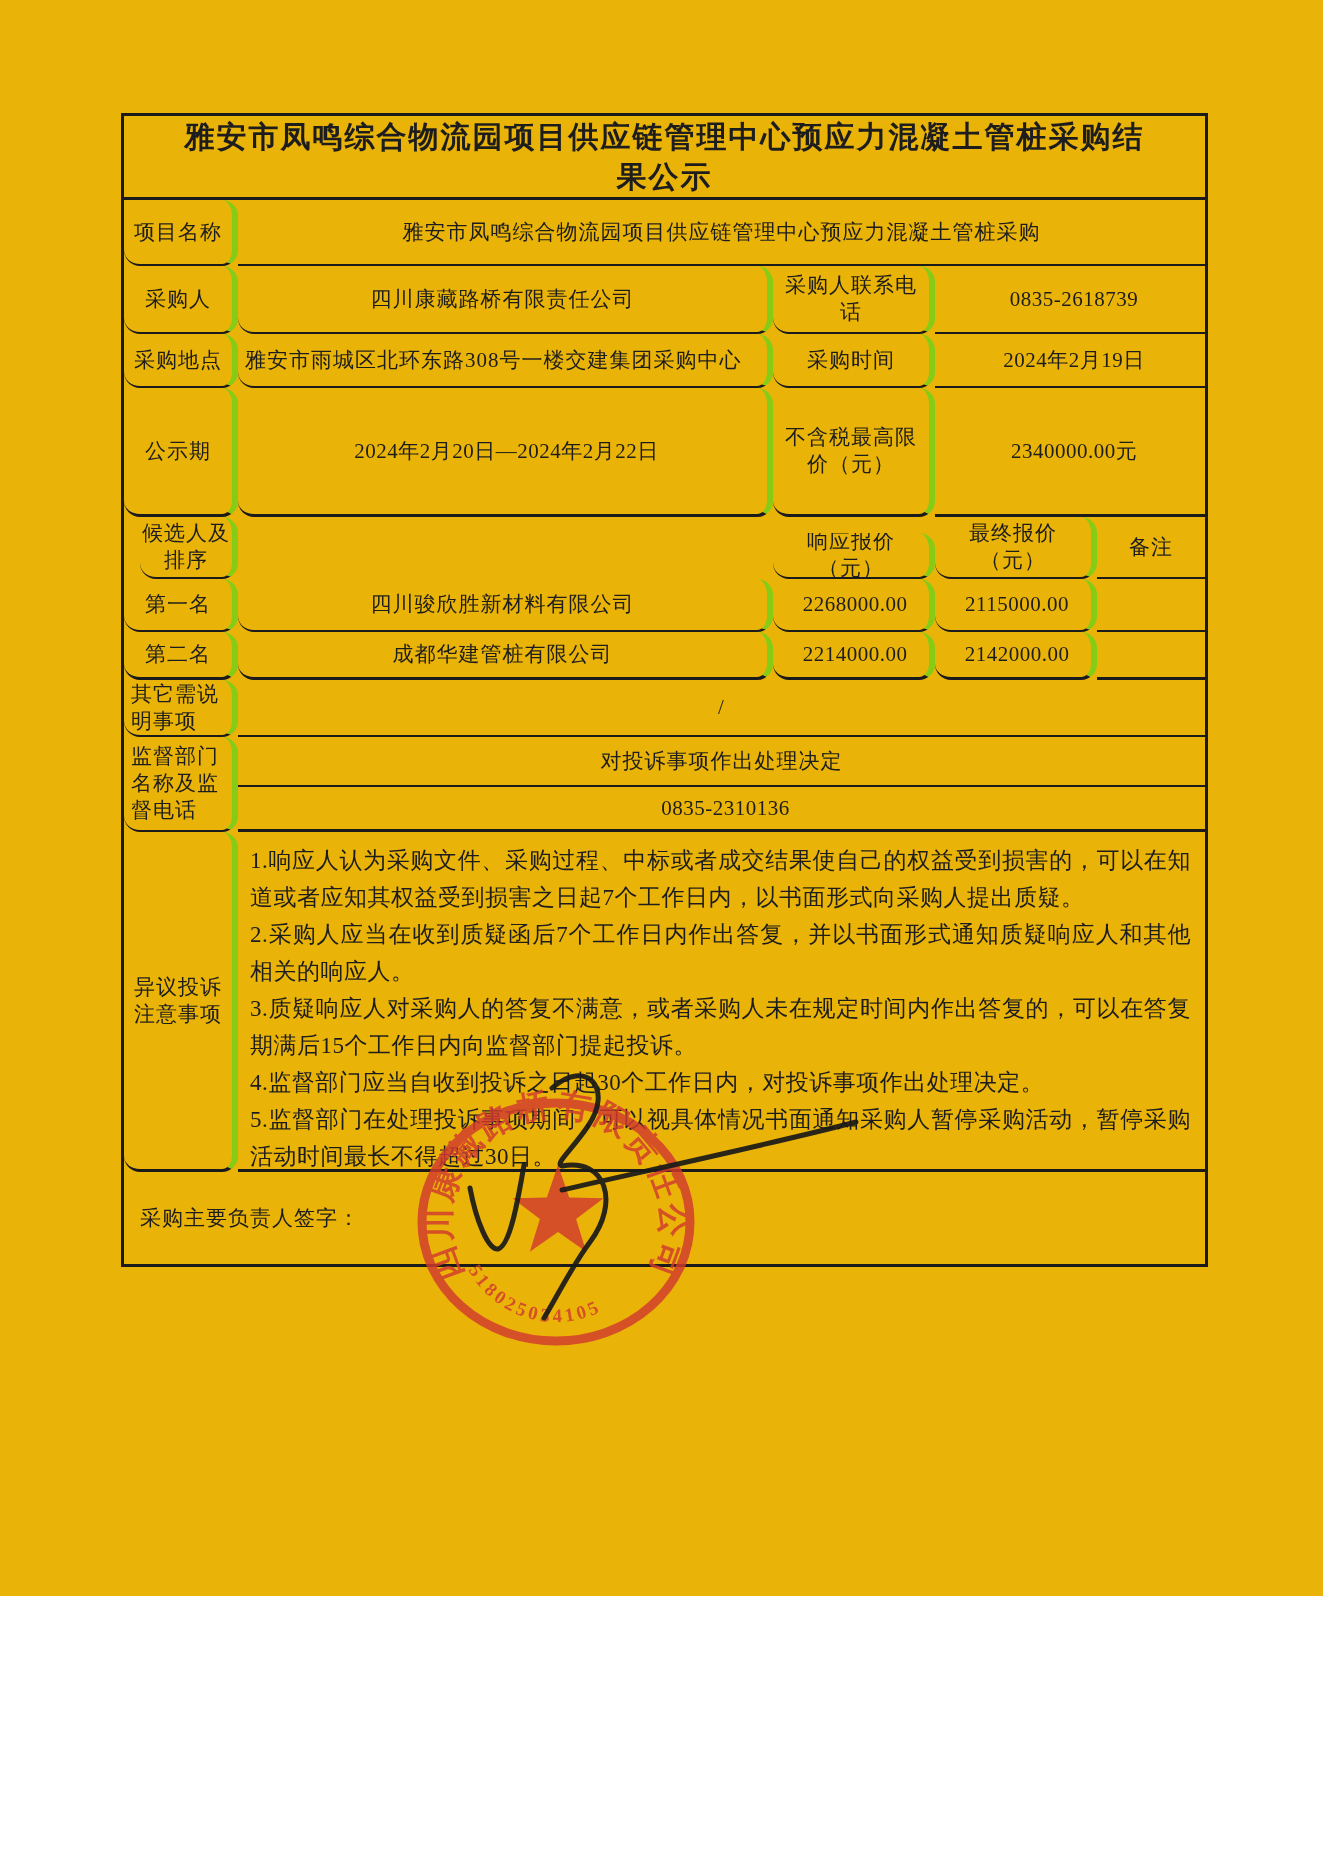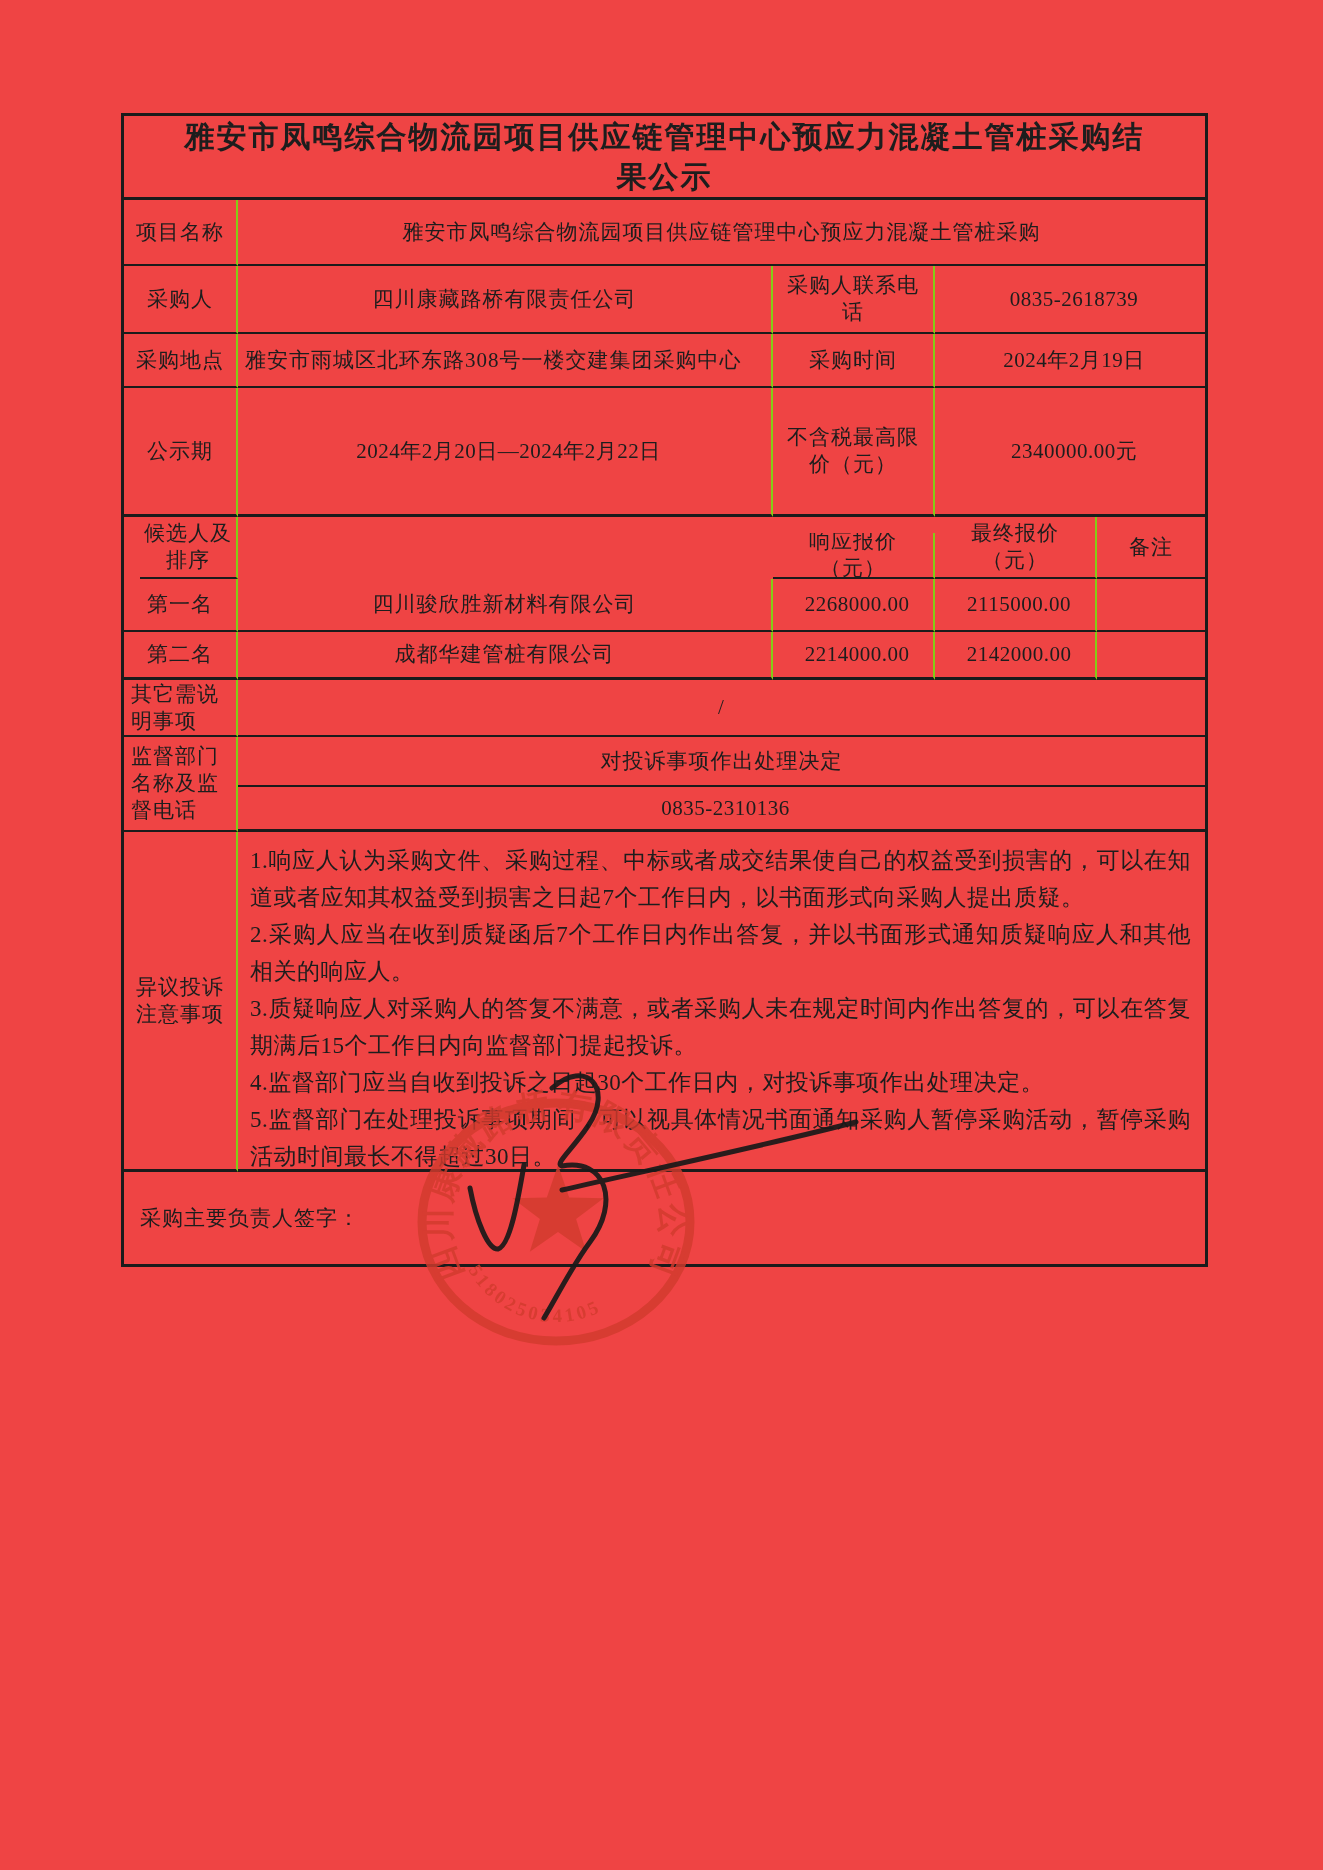--- a/index.html
+++ b/index.html
@@ -1,19 +1,19 @@
 <!DOCTYPE html>
 <html><head>
 <meta charset="utf-8">
 <style>
   html,body{margin:0;padding:0;background:#ffffff;}
   .page{
     position:relative;
-    width:1323px;height:1870px;
-    background:#ef4444;
+    width:1323px;height:1596px;
+    background:#eab308;
     font-family:"Liberation Serif","DejaVu Serif",serif;
     color:#1d1d1d;
     overflow:hidden;
   }
   .doc-table{
     position:absolute;
     left:121px;top:113px;
     width:1081px;
     display:grid;
     grid-template-columns:114px 535px 162px 162px 108px;
@@ -26,21 +26,21 @@
     align-items:center;
     justify-content:center;
     text-align:center;
     font-size:21px;
     line-height:27px;
     letter-spacing:1px;
     padding:2px 4px;
     box-sizing:border-box;
     overflow:hidden;
   }
-  .br{border-right:2px solid #84cc16;}
+  .br{border-right:6px solid #84cc16;border-radius:16px;}
   .bb{border-bottom:2px solid #1b1b1b;}
   .bb3{border-bottom:3px solid #1b1b1b;}
   .title-cell{
     font-family:"Liberation Sans","DejaVu Sans",sans-serif;
     font-weight:bold;
     font-size:30px;
     line-height:40px;
     letter-spacing:2px;
     padding:0 58px;
   }

